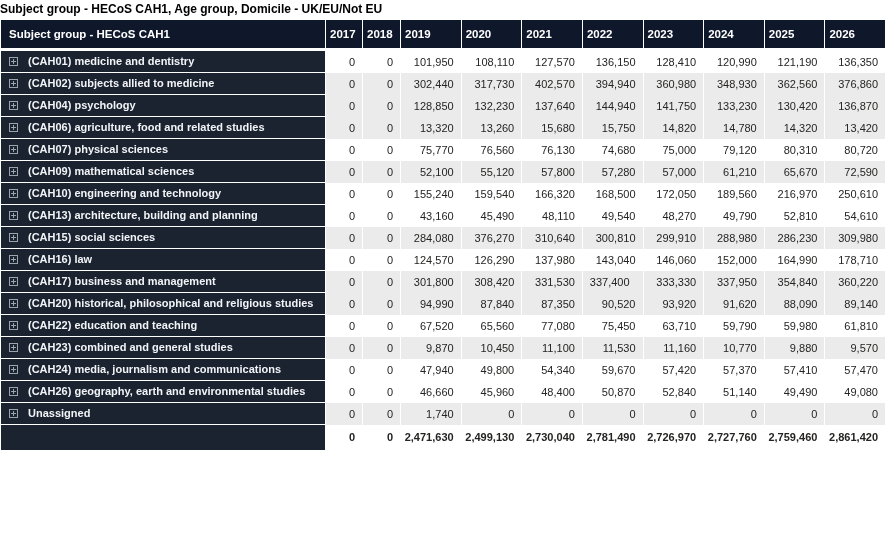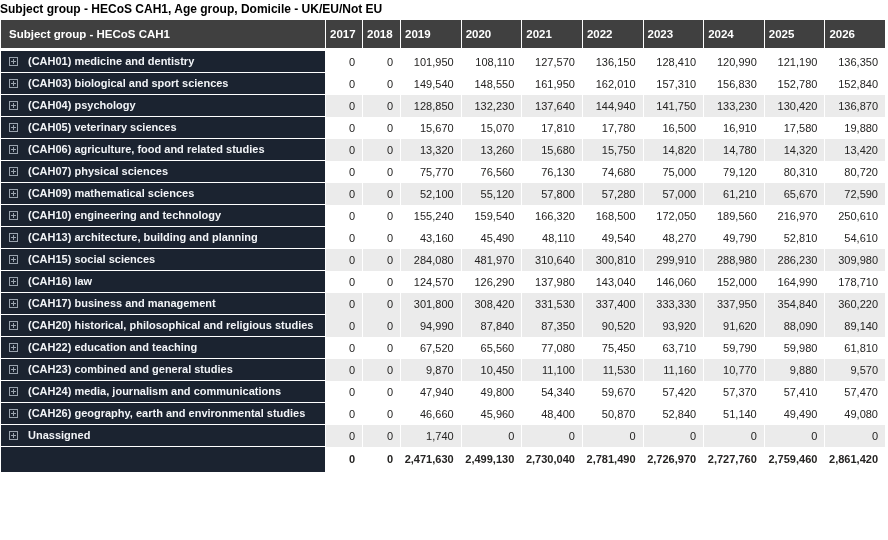--- a/index.html
+++ b/index.html
@@ -19,21 +19,21 @@
     border-collapse:separate; border-spacing:1px 0;
     background:#ffffff;
     font-size:11px; color:#252423;
   }
   col.c-label { width:324px; }
   col.c-y17 { width:36px; }
   col.c-y18 { width:37px; }
   tr.header th {
     box-sizing:border-box; height:31px; line-height:28px;
     border-bottom:3px solid #ffffff;
-    background:#404040; color:#ffffff;
+    background:#0f172a; color:#ffffff;
     font-size:11.5px; font-weight:bold; text-align:left;
     padding:0 0 0 4px; white-space:nowrap; overflow:hidden;
   }
   tr.header th.corner { padding-left:8px; }
   tbody td {
     box-sizing:border-box; height:19px; line-height:19px;
     white-space:nowrap; overflow:hidden;
     background:#ffffff;
   }
   td.rowlabel {
@@ -51,21 +51,21 @@
   .expand-icon::before {
     content:""; position:absolute; left:1px; right:1px; top:3px;
     height:1px; background:#9aa3ae;
   }
   .expand-icon::after {
     content:""; position:absolute; top:1px; bottom:1px; left:3px;
     width:1px; background:#9aa3ae;
   }
   td.val { text-align:right; padding-right:7px; }
   tr.stripe td.val { background:#ebebeb; }
-  td.val.hl { background:#d2d2d2; }
+  td.val.hl { background:#d2d2d2;text-align:center; }
   tr.total td { height:23px; line-height:23px; font-weight:bold; }
   tr.total td.rowlabel { border-bottom:none; }
 </style>
 </head>
 <body>
 
 <div class="title">Subject group - HECoS CAH1, Age group, Domicile - UK/EU/Not EU</div>
 
 <table class="matrix">
   <colgroup>
@@ -105,59 +105,46 @@
         <td class="val">0</td>
         <td class="val">101,950</td>
         <td class="val">108,110</td>
         <td class="val">127,570</td>
         <td class="val">136,150</td>
         <td class="val">128,410</td>
         <td class="val">120,990</td>
         <td class="val">121,190</td>
         <td class="val">136,350</td>
       </tr>
-      <tr>
-        <td class="rowlabel"><span class="expand-icon"></span><span>(CAH03) biological and sport sciences</span></td>
-        <td class="val">0</td>
-        <td class="val">0</td>
-        <td class="val">149,540</td>
-        <td class="val">148,550</td>
-        <td class="val">161,950</td>
-        <td class="val">162,010</td>
-        <td class="val">157,310</td>
-        <td class="val">156,830</td>
-        <td class="val">152,780</td>
-        <td class="val">152,840</td>
+      <tr class="stripe">
+        <td class="rowlabel"><span class="expand-icon"></span><span>(CAH02) subjects allied to medicine</span></td>
+        <td class="val">0</td>
+        <td class="val">0</td>
+        <td class="val">302,440</td>
+        <td class="val">317,730</td>
+        <td class="val">402,570</td>
+        <td class="val">394,940</td>
+        <td class="val">360,980</td>
+        <td class="val">348,930</td>
+        <td class="val">362,560</td>
+        <td class="val">376,860</td>
       </tr>
       <tr class="stripe">
         <td class="rowlabel"><span class="expand-icon"></span><span>(CAH04) psychology</span></td>
         <td class="val">0</td>
         <td class="val">0</td>
         <td class="val">128,850</td>
         <td class="val">132,230</td>
         <td class="val">137,640</td>
         <td class="val">144,940</td>
         <td class="val">141,750</td>
         <td class="val">133,230</td>
         <td class="val">130,420</td>
         <td class="val">136,870</td>
       </tr>
-      <tr>
-        <td class="rowlabel"><span class="expand-icon"></span><span>(CAH05) veterinary sciences</span></td>
-        <td class="val">0</td>
-        <td class="val">0</td>
-        <td class="val">15,670</td>
-        <td class="val">15,070</td>
-        <td class="val">17,810</td>
-        <td class="val">17,780</td>
-        <td class="val">16,500</td>
-        <td class="val">16,910</td>
-        <td class="val">17,580</td>
-        <td class="val">19,880</td>
-      </tr>
       <tr class="stripe">
         <td class="rowlabel"><span class="expand-icon"></span><span>(CAH06) agriculture, food and related studies</span></td>
         <td class="val">0</td>
         <td class="val">0</td>
         <td class="val">13,320</td>
         <td class="val">13,260</td>
         <td class="val">15,680</td>
         <td class="val">15,750</td>
         <td class="val">14,820</td>
         <td class="val">14,780</td>
@@ -214,21 +201,21 @@
         <td class="val">48,270</td>
         <td class="val">49,790</td>
         <td class="val">52,810</td>
         <td class="val">54,610</td>
       </tr>
       <tr class="stripe">
         <td class="rowlabel"><span class="expand-icon"></span><span>(CAH15) social sciences</span></td>
         <td class="val">0</td>
         <td class="val">0</td>
         <td class="val">284,080</td>
-        <td class="val">481,970</td>
+        <td class="val">376,270</td>
         <td class="val">310,640</td>
         <td class="val">300,810</td>
         <td class="val">299,910</td>
         <td class="val">288,980</td>
         <td class="val">286,230</td>
         <td class="val">309,980</td>
       </tr>
       <tr>
         <td class="rowlabel"><span class="expand-icon"></span><span>(CAH16) law</span></td>
         <td class="val">0</td>

